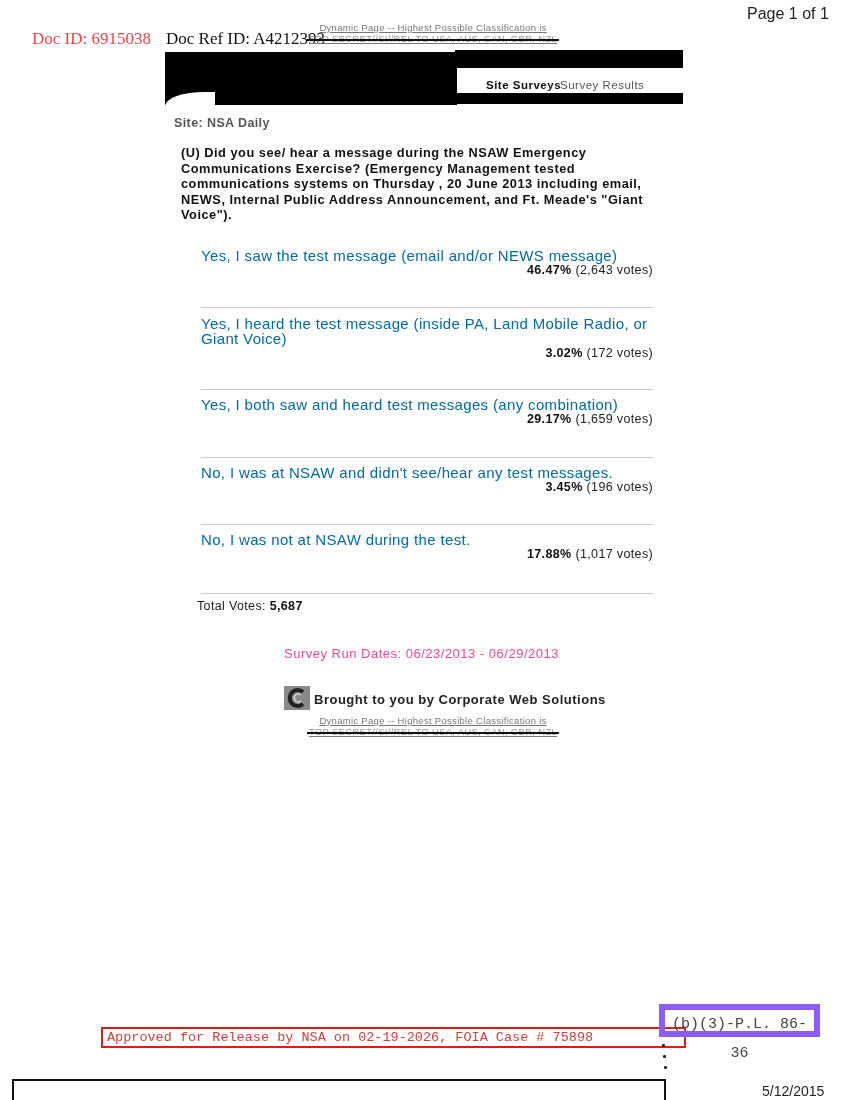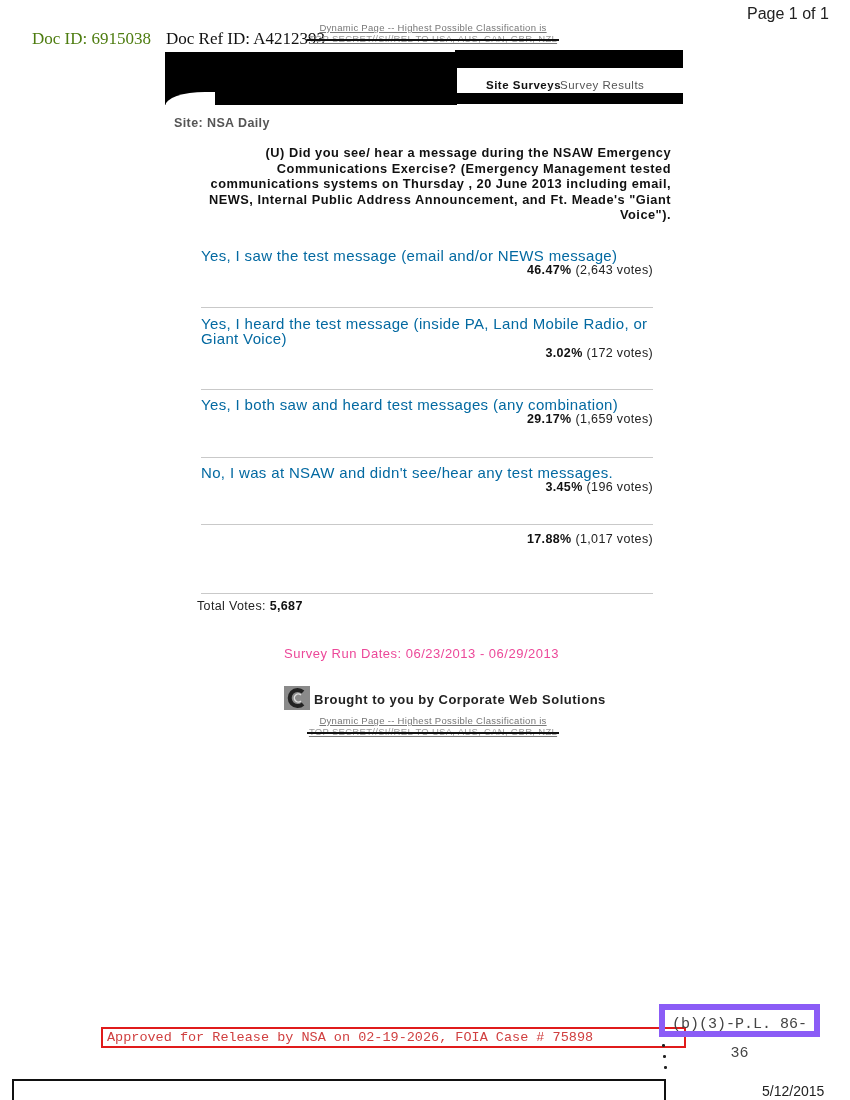--- a/index.html
+++ b/index.html
@@ -4,21 +4,21 @@
 <style>
   html, body { margin: 0; padding: 0; }
   body {
     width: 850px; height: 1100px; background: #ffffff; position: relative;
     overflow: hidden; font-family: "Liberation Sans", sans-serif; color: #111;
   }
   .abs { position: absolute; }
   .serif { font-family: "Liberation Serif", serif; }
   .mono { font-family: "Liberation Mono", monospace; }
 
-  #doc-id { left: 32px; top: 29px; font-size: 17px; color: #4d7c0f; }
+  #doc-id { left: 32px; top: 29px; font-size: 17px; color: #ef4444; }
   #doc-ref { left: 166px; top: 29px; font-size: 17px; color: #111; }
   #page-num { left: 747px; top: 5px; font-size: 16px; color: #222; }
 
   .classif { font-size: 9.5px; color: #777; text-align: center; line-height: 11px; letter-spacing: 0.3px; text-decoration: underline; }
   .classif .line2 { position: relative; color: #999; }
   .classif .line2::after {
     content: ""; position: absolute; left: -2px; right: -2px; top: 6px; height: 2px; background: #111;
   }
   #classif-top { left: 283px; top: 22px; width: 300px; }
   #classif-bottom { left: 283px; top: 715px; width: 300px; }
@@ -28,21 +28,21 @@
   #hdr-curve { left: 165px; top: 92px; width: 50px; height: 14px; background: #fff;
     border-top-left-radius: 40px 14px; }
   #hdr-right-top { left: 455px; top: 50px; width: 228px; height: 18px; background: #000; }
   #hdr-right-bottom { left: 455px; top: 93px; width: 228px; height: 11px; background: #000; }
   #nav-site-surveys { left: 486px; top: 79px; font-size: 11.5px; font-weight: bold; color: #111; letter-spacing: 0.5px; }
   #nav-survey-results { left: 560px; top: 79px; font-size: 11.5px; color: #555; letter-spacing: 0.5px;
     text-decoration-color: #888; cursor: pointer; }
 
   #site-label { left: 174px; top: 116px; font-size: 12.5px; font-weight: bold; color: #555; letter-spacing: 0.4px; }
 
-  #question { left: 181px; top: 145px; width: 490px; font-size: 12.8px; font-weight: bold; line-height: 15.5px; color: #111; letter-spacing: 0.5px; text-align: right; }
+  #question { left: 181px; top: 145px; width: 490px; font-size: 12.8px; font-weight: bold; line-height: 15.5px; color: #111; letter-spacing: 0.5px; }
 
   .option { position: absolute; left: 201px; width: 452px; }
   .opt-text { font-size: 15px; color: #0369a1; line-height: 15px; letter-spacing: 0.35px; }
   .opt-result { text-align: right; font-size: 12.5px; color: #222; letter-spacing: 0.35px; margin-top: 0px; }
   .opt-result b { color: #111; margin-right: 4px; }
   .divider { position: absolute; left: 201px; width: 452px; height: 1px; background: #c9c9c9; }
 
   #total-votes { left: 197px; top: 599px; font-size: 12.5px; color: #222; letter-spacing: 0.35px; }
   #total-votes b { color: #111; }
 
@@ -102,20 +102,21 @@
 </div>
 <div class="divider" style="top:457px;"></div>
 
 <div class="option" style="top:465px;">
   <div class="opt-text">No, I was at NSAW and didn't see/hear any test messages.</div>
   <div class="opt-result"><b>3.45%</b><span>(196 votes)</span></div>
 </div>
 <div class="divider" style="top:524px;"></div>
 
 <div class="option" style="top:532px;">
+  <div class="opt-text">No, I was not at NSAW during the test.</div>
   <div class="opt-result"><b>17.88%</b><span>(1,017 votes)</span></div>
 </div>
 <div class="divider" style="top:593px;"></div>
 
 <div class="abs" id="total-votes">
   <span>Total Votes:</span>
   <b>5,687</b>
 </div>
 
 <div class="abs" id="run-dates">

